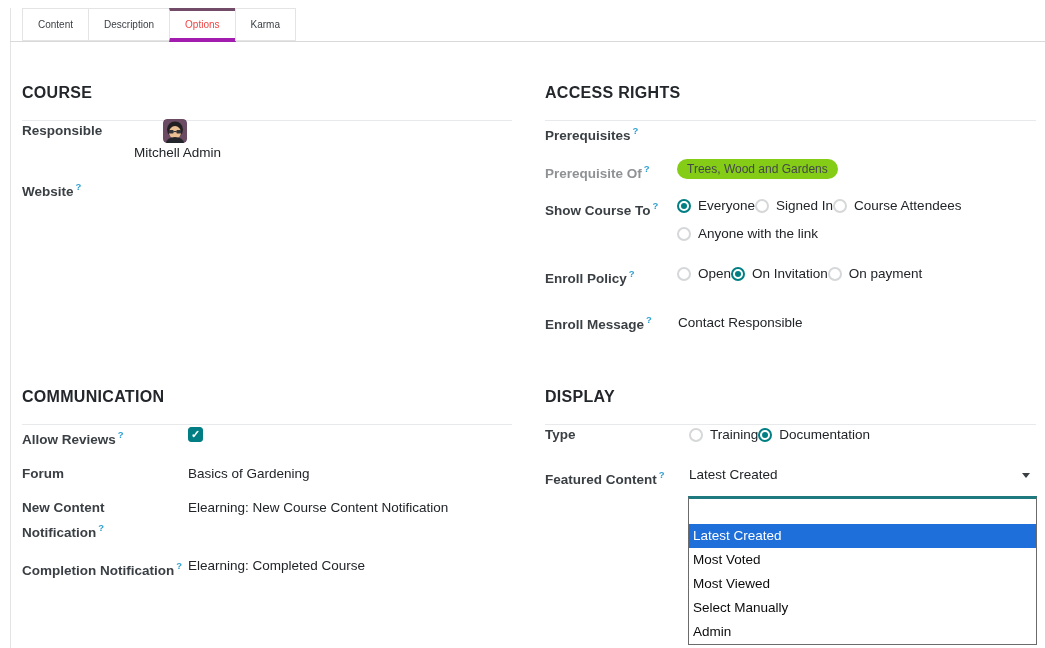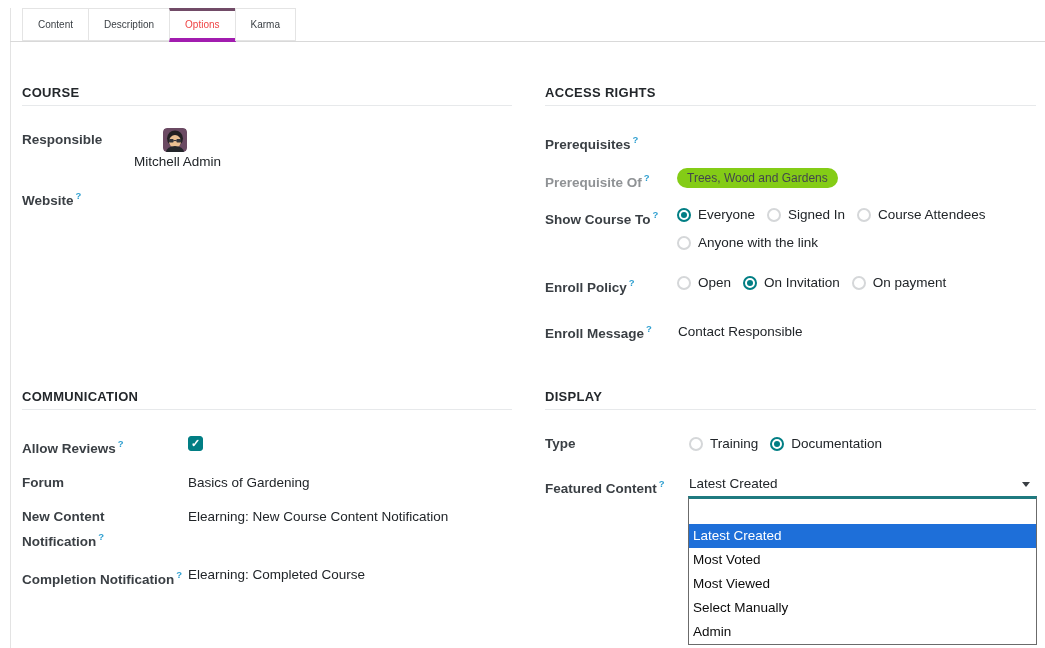--- a/index.html
+++ b/index.html
@@ -20,44 +20,44 @@
          font-size:10px; color:#3a3f44; cursor:pointer; }
   .tab.active { border-top:3px solid #714B67; border-bottom:4px solid #a21caf;
                 margin-bottom:-1px; color:#ef4444; }
 
   
   .content { position:absolute; left:11px; top:42px; right:0; bottom:0;
              padding:44px 10px 0 11px; }
   .cols { display:grid; grid-template-columns:490px 491px; column-gap:33px; }
   .cols.row1 > section { height:304px; }
 
-  .sec-title { font-size:13px; font-weight:700; letter-spacing:.3px; line-height:14px;
-               color:#23272b; padding-bottom:5px; border-bottom:1px solid #e7e9eb;
-               margin-bottom:24px; }
+  .sec-title { font-size:16px; font-weight:700; letter-spacing:.3px; line-height:14px;
+               color:#23272b; padding-bottom:20px; border-bottom:1px solid #e7e9eb;
+               }
 
   .row { display:flex; align-items:flex-start; margin-bottom:14px; }
   .lbl { font-weight:700; font-size:13.5px; line-height:20px; color:#3a3f44; flex:0 0 auto; }
   .course-sec .lbl { width:112px; }
   .comm-sec   .lbl { width:166px; }
   .rcol       .lbl { width:132px; }
   .lbl.muted { color:#8f9295; }
   sup.help { color:#2E9FD0; font-size:9.5px; font-weight:700; margin-left:2px; }
   .val { font-size:13.5px; line-height:20px; color:#212529;flex-direction:column; }
 
   
   .avatar { width:24px; height:24px; border-radius:4px; margin-right:6px; flex:0 0 auto; }
   .resp-val { display:flex; align-items:center; margin-top:-2px; }
 
   
   .tag { background:#84cc16; color:#43474b; font-size:12px; font-weight:500;
          padding:2px 10px; border-radius:10px; line-height:16px; display:inline-block; }
 
   
   .optcol { display:flex; flex-direction:column; gap:8px; }
-  .optline { display:flex; gap:12px; }
+  .optline { display:flex; }
   .opt { display:flex; align-items:center; gap:7px; cursor:pointer; }
   .radio { width:14px; height:14px; border-radius:50%; background:#fff;
            border:2px solid #d5d7d9; position:relative; flex:0 0 auto; }
   .radio.on { border-color:#017E84; }
   .radio.on::after { content:""; position:absolute; left:2px; top:2px;
                      width:6px; height:6px; border-radius:50%; background:#017E84; }
   .indent { padding-left:12px; }
 
   
   .checkbox { width:15px; height:15px; border-radius:3px; border:1px solid #c9cccf;

